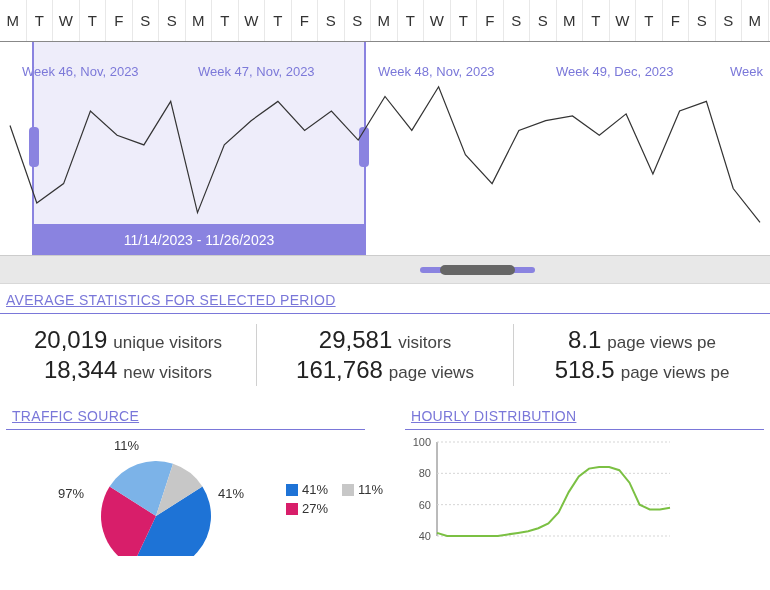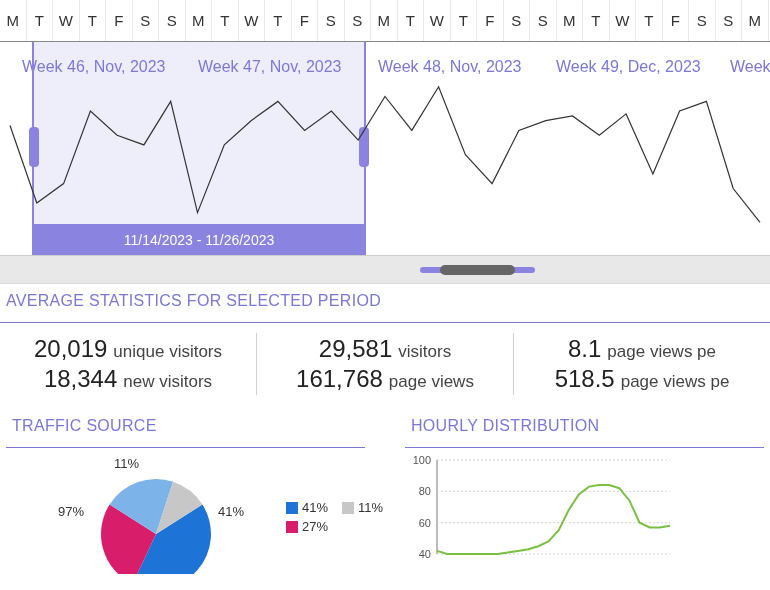--- a/index.html
+++ b/index.html
@@ -41,22 +41,22 @@
     overflow: hidden;
   }
   .week-labels {
     position: absolute;
     top: 0; left: 0; right: 0;
     height: 30px;
     display: flex;
   }
   .week-label {
     position: absolute;
-    top: 16px;
-    font-size: 16px;
+    top: 22px;
+    font-size: 13px;
     color: #7a77d9;
     white-space: nowrap;
   }
   .range-sel {
     position: absolute;
     top: 0;
     height: 214px;
     background: rgba(138,131,224,0.15);
     border: 2px solid #8a83e0;
     border-top: none;
@@ -114,24 +114,25 @@
     top: 9px;
     height: 10px;
     width: 75px;
     background: #666;
     border-radius: 5px;
     cursor: grab;
   }
   
   .section-title {
     color: #7a77d9;
-    font-size: 16px;
-    padding: 8px 6px 12px 6px;
+    font-size: 14px;
+    padding: 8px 6px 5px 6px;
     border-bottom: 1px solid #7a77d9;
     letter-spacing: .3px;
+    text-decoration: underline;
   }
   .stats-row {
     display: flex;
     padding: 10px 0 14px 0;
   }
   .stat-col {
     flex: 1;
     padding: 0 28px;
     border-right: 1px solid #d0d0d0;
     text-align: center;

